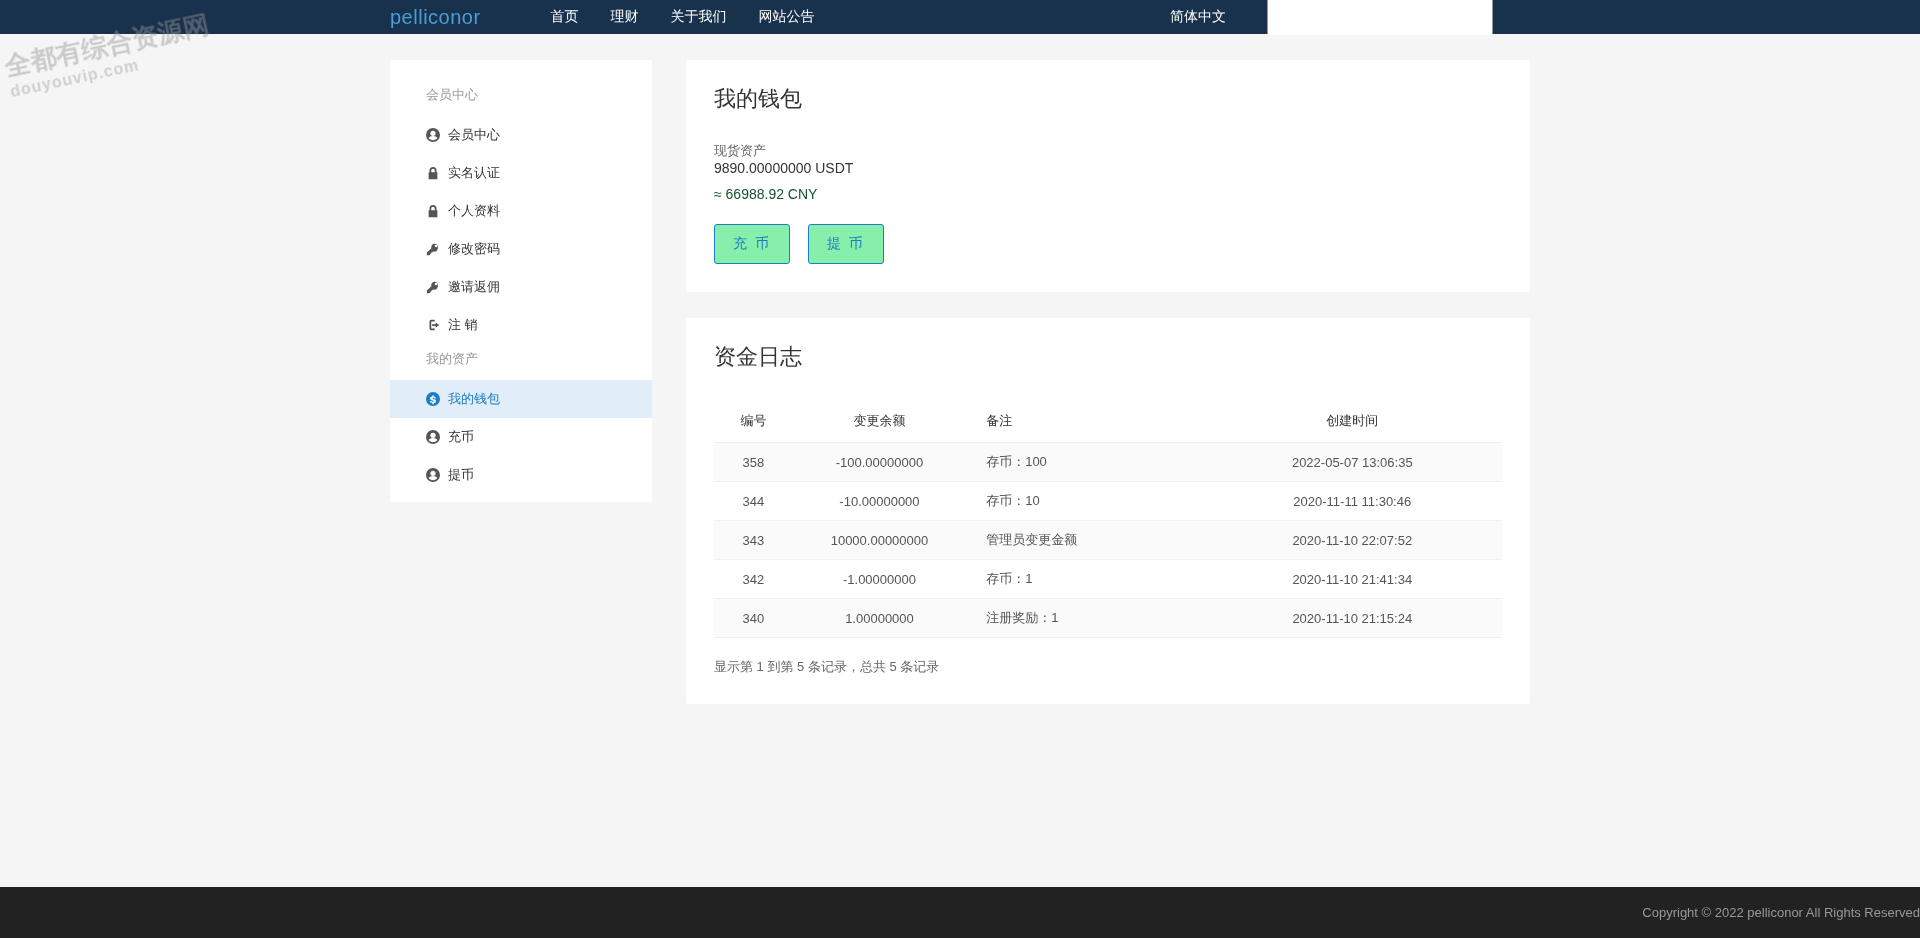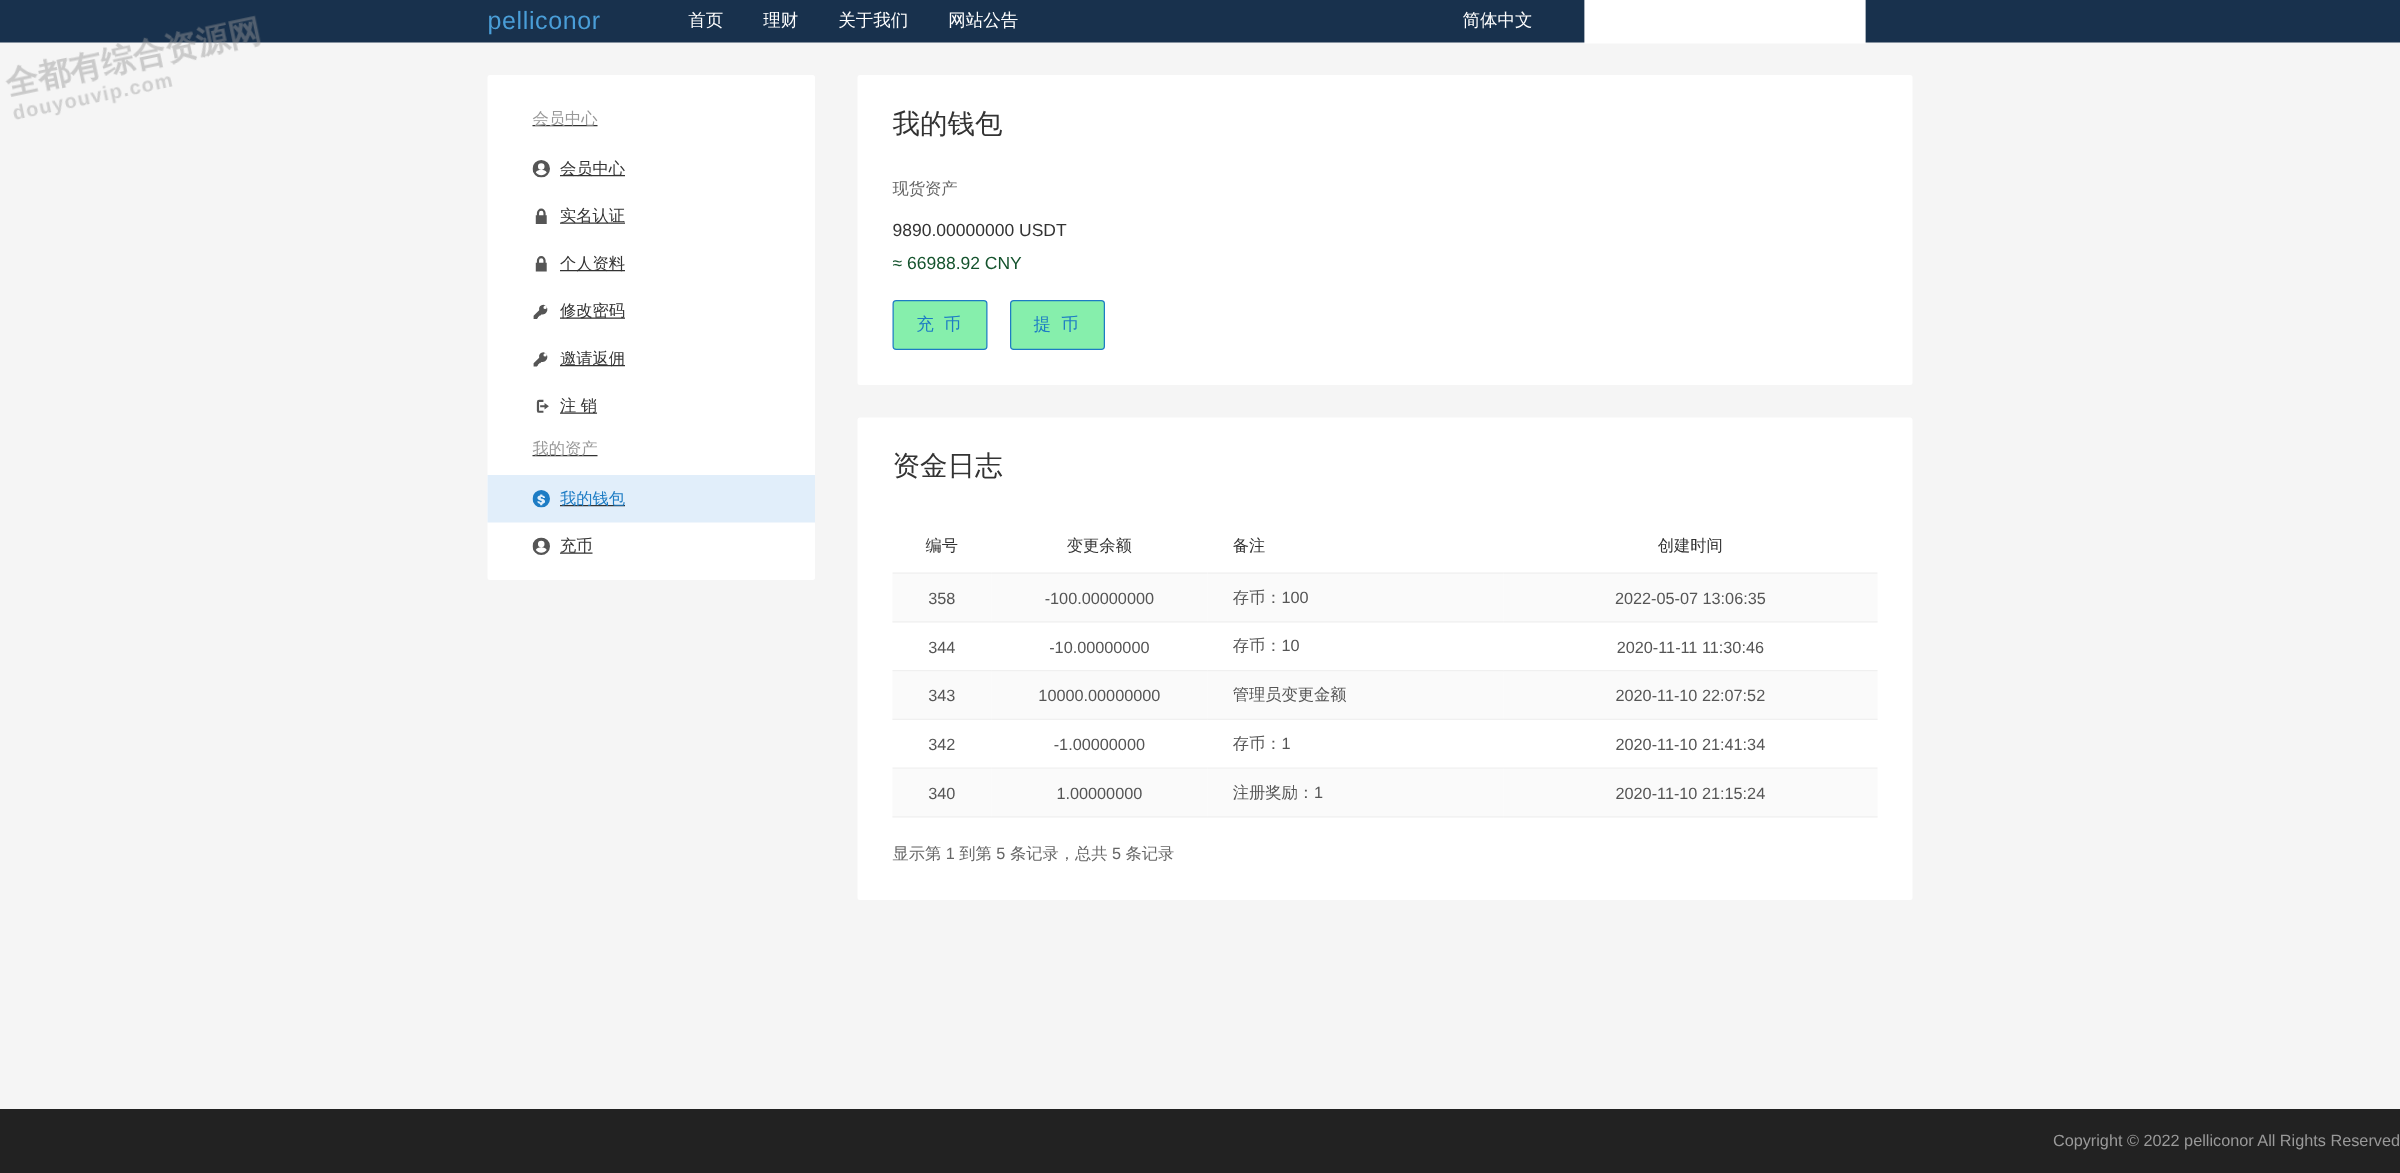--- a/index.html
+++ b/index.html
@@ -63,21 +63,20 @@
       padding-top: 26px;
       padding-bottom: 40px;
     }
     .sidebar {
       width: 262px;
       background: #fff;
       border-radius: 2px;
       padding-top: 20px;
       padding-bottom: 8px;
       align-self: flex-start;
-      text-decoration: underline;
     }
     .sidebar-section-title {
       color: #999;
       font-size: 13px;
       padding: 6px 36px 12px;
     }
     .sidebar-item {
       display: flex;
       align-items: center;
       padding: 10px 36px;
@@ -116,21 +115,21 @@
     }
     .card-title {
       font-size: 22px;
       font-weight: 400;
       color: #333;
       margin-bottom: 28px;
     }
     .asset-label {
       color: #666;
       font-size: 13px;
-      margin-bottom: 16px;
+      margin-bottom: 0;
     }
     .asset-value {
       color: #333;
       font-size: 14px;
       margin-bottom: 10px;
     }
     .asset-cny {
       color: #14532d;
       font-size: 14px;
       margin-bottom: 22px;
@@ -300,20 +299,28 @@
         </span>
       <span>我的钱包</span>
     </div>
     <div class="sidebar-item">
       <span class="icon">
           <svg viewBox="0 0 16 16">
             <path d="M8 0a8 8 0 100 16A8 8 0 008 0zm0 3a3 3 0 110 6 3 3 0 010-6zm0 11c-2 0-3.8-1-5-2.5.7-1.5 2.7-2.5 5-2.5s4.3 1 5 2.5c-1.2 1.5-3 2.5-5 2.5z"></path>
           </svg>
         </span>
       <span>充币</span>
+    </div>
+    <div class="sidebar-item">
+      <span class="icon">
+          <svg viewBox="0 0 16 16">
+            <path d="M8 0a8 8 0 100 16A8 8 0 008 0zm0 3a3 3 0 110 6 3 3 0 010-6zm0 11c-2 0-3.8-1-5-2.5.7-1.5 2.7-2.5 5-2.5s4.3 1 5 2.5c-1.2 1.5-3 2.5-5 2.5z"></path>
+          </svg>
+        </span>
+      <span>提币</span>
     </div>
   </div>
 
   <div class="main">
     <div class="card">
       <div class="card-title">我的钱包</div>
       <div class="asset-label">现货资产</div>
       <div class="asset-value">9890.00000000 USDT</div>
       <div class="asset-cny">≈ 66988.92 CNY</div>
       <div class="btn-group">

